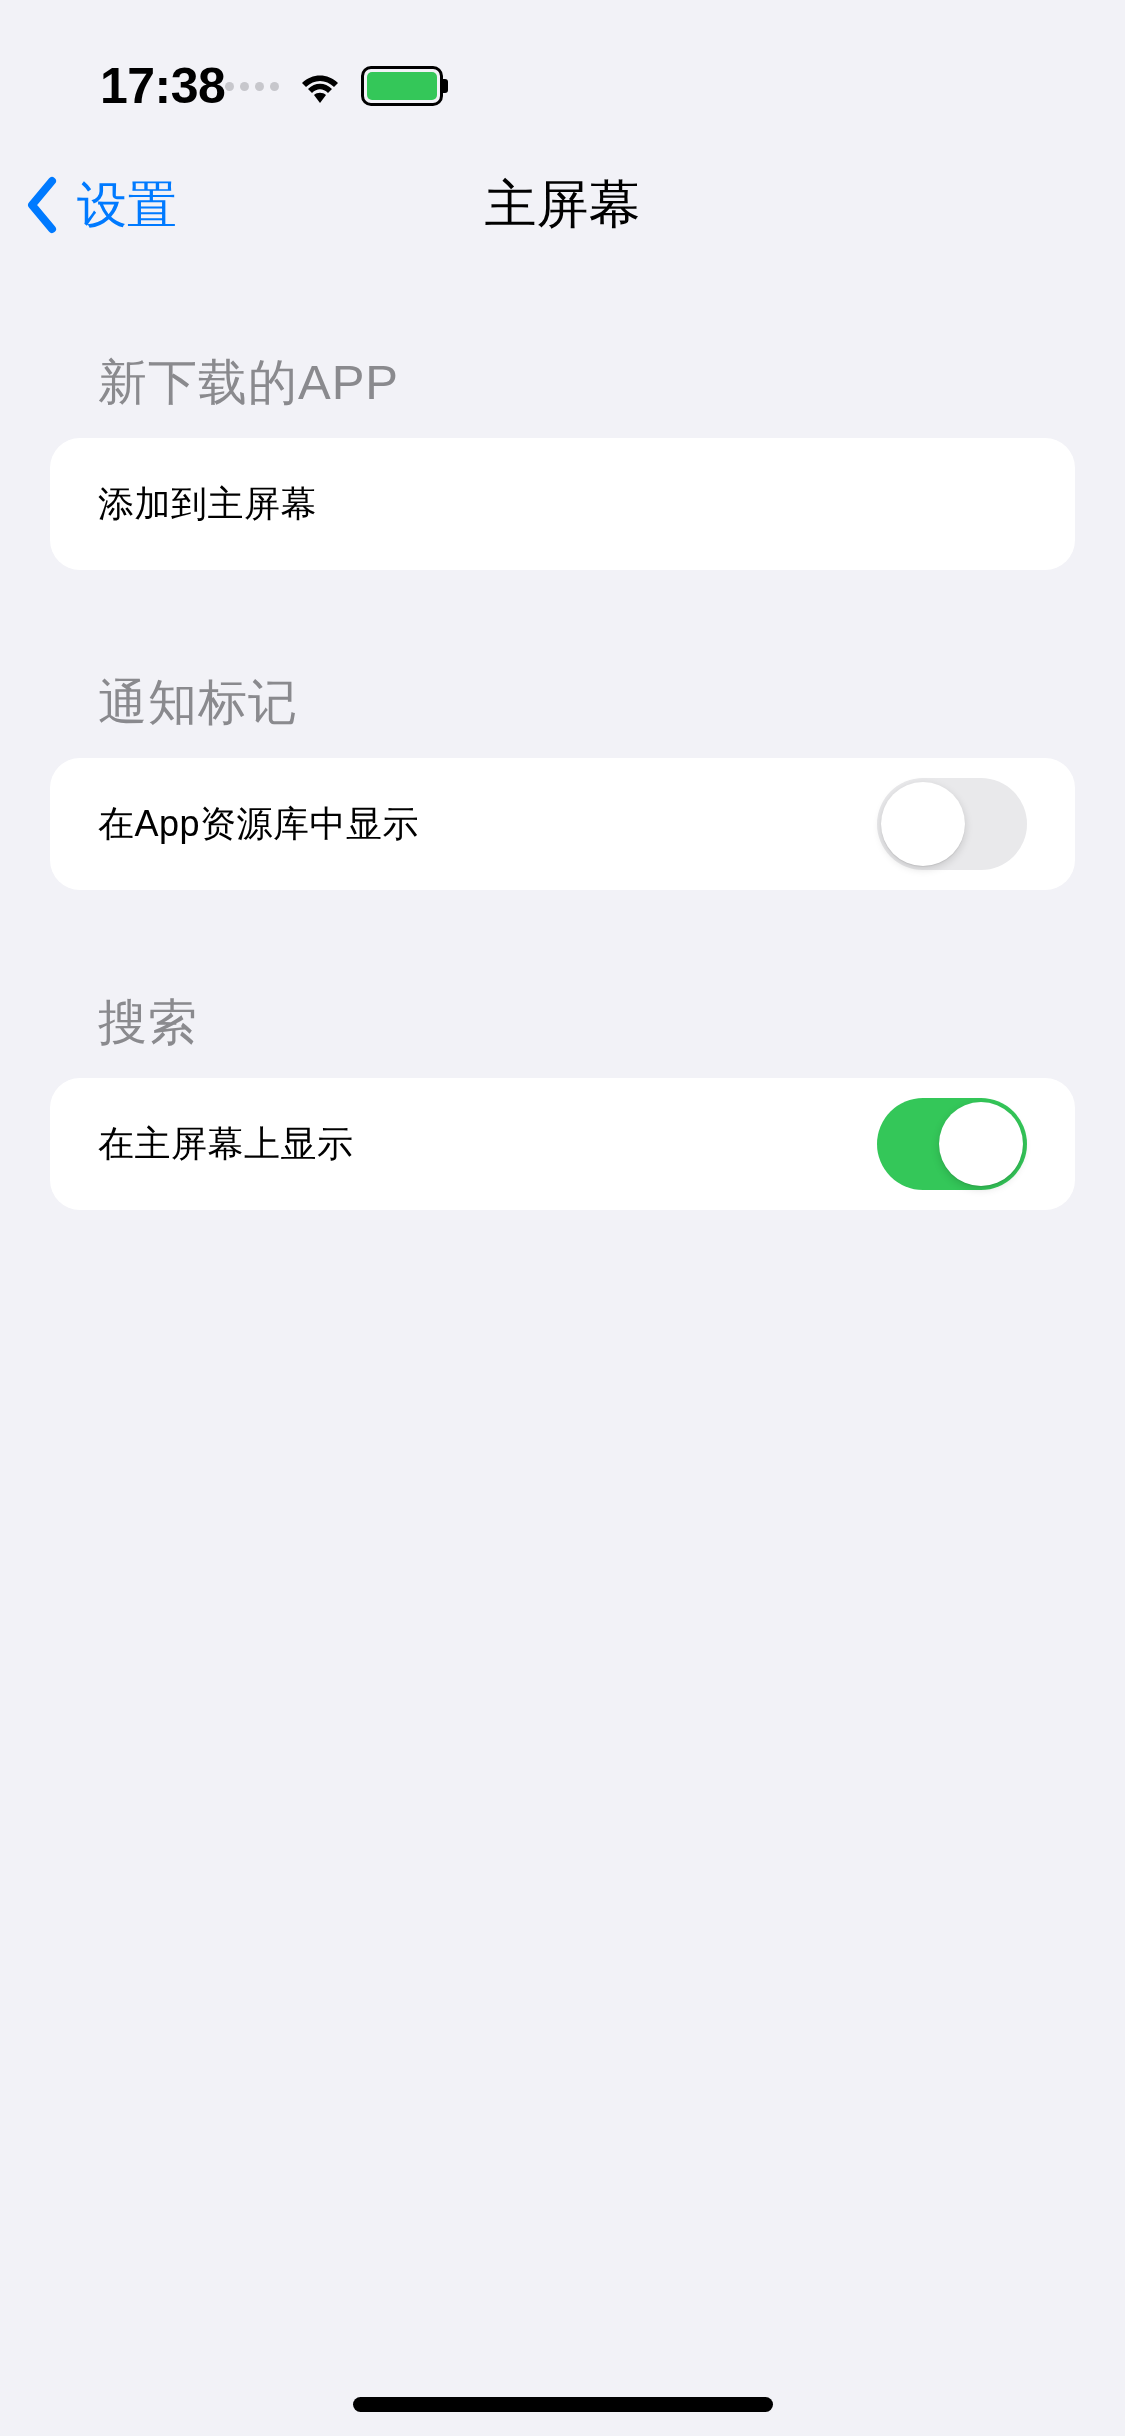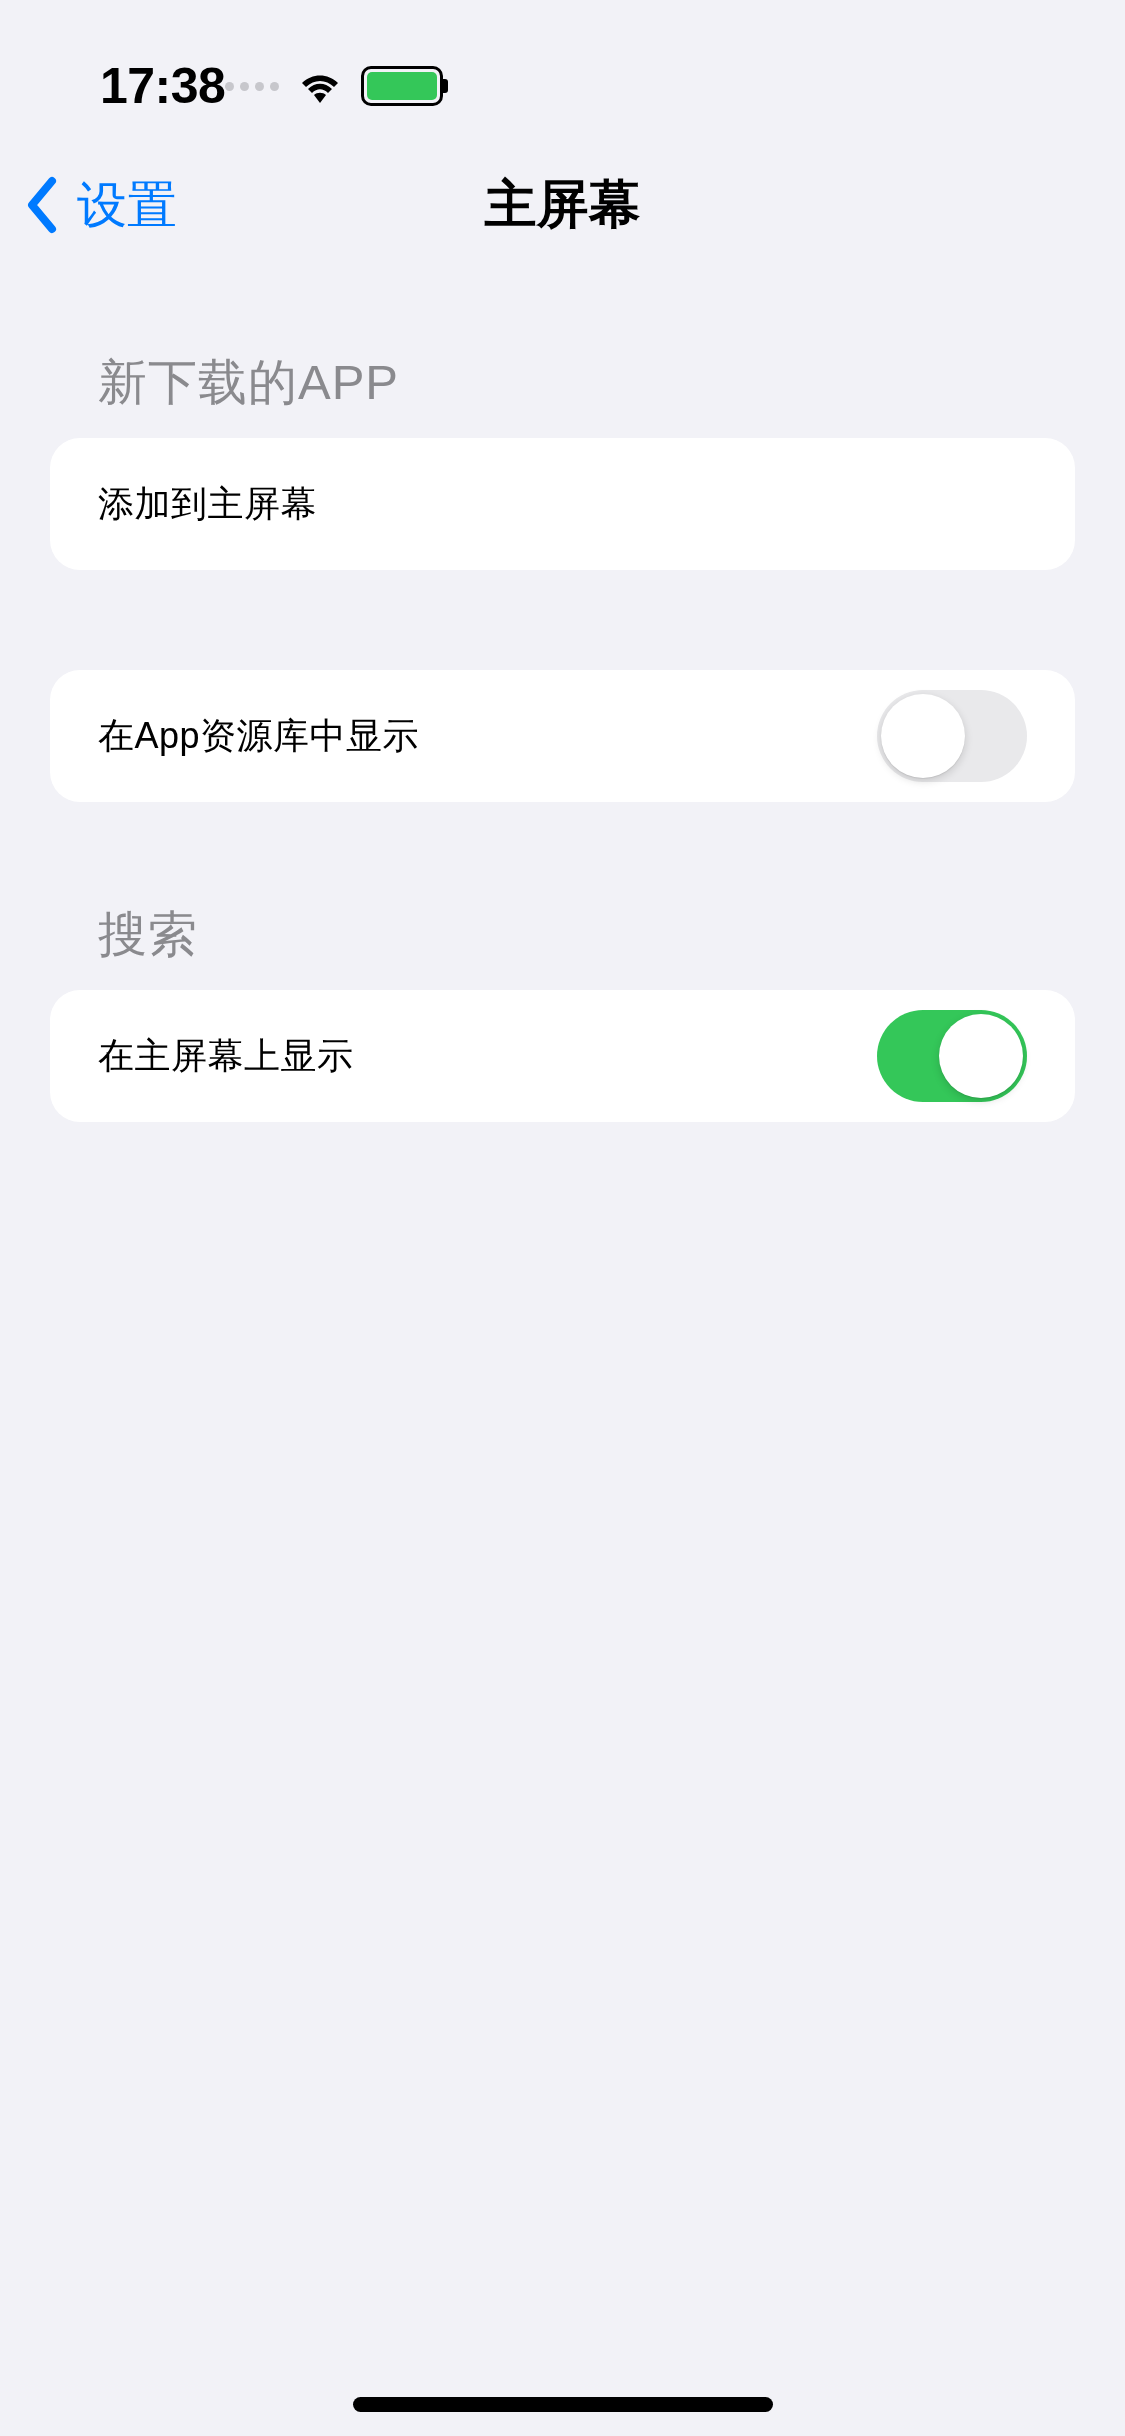--- a/index.html
+++ b/index.html
@@ -88,21 +88,21 @@
       font-size: 50px;
       font-weight: 400;
       position: absolute;
       left: 24px;
     }
     .nav-back svg { display: block; }
     .nav-title {
       flex: 1;
       text-align: center;
       font-size: 52px;
-      font-weight: 700;
+      font-weight: 400;
       color: #000;
     }
     
     .section {
       margin-top: 80px;
       padding: 0 50px;
     }
     .section + .section {
       margin-top: 100px;
     }
@@ -213,20 +213,21 @@
 <div class="section">
   <div class="section-header">新下载的APP</div>
   <div class="group">
     <div class="row">
       <span class="row-label">添加到主屏幕</span>
     </div>
   </div>
 </div>
 
 <div class="section">
+  <div class="section-header">通知标记</div>
   <div class="group">
     <div class="row">
       <span class="row-label">在App资源库中显示</span>
       <div class="switch off">
         <div class="switch-knob"></div>
       </div>
     </div>
   </div>
 </div>
 

